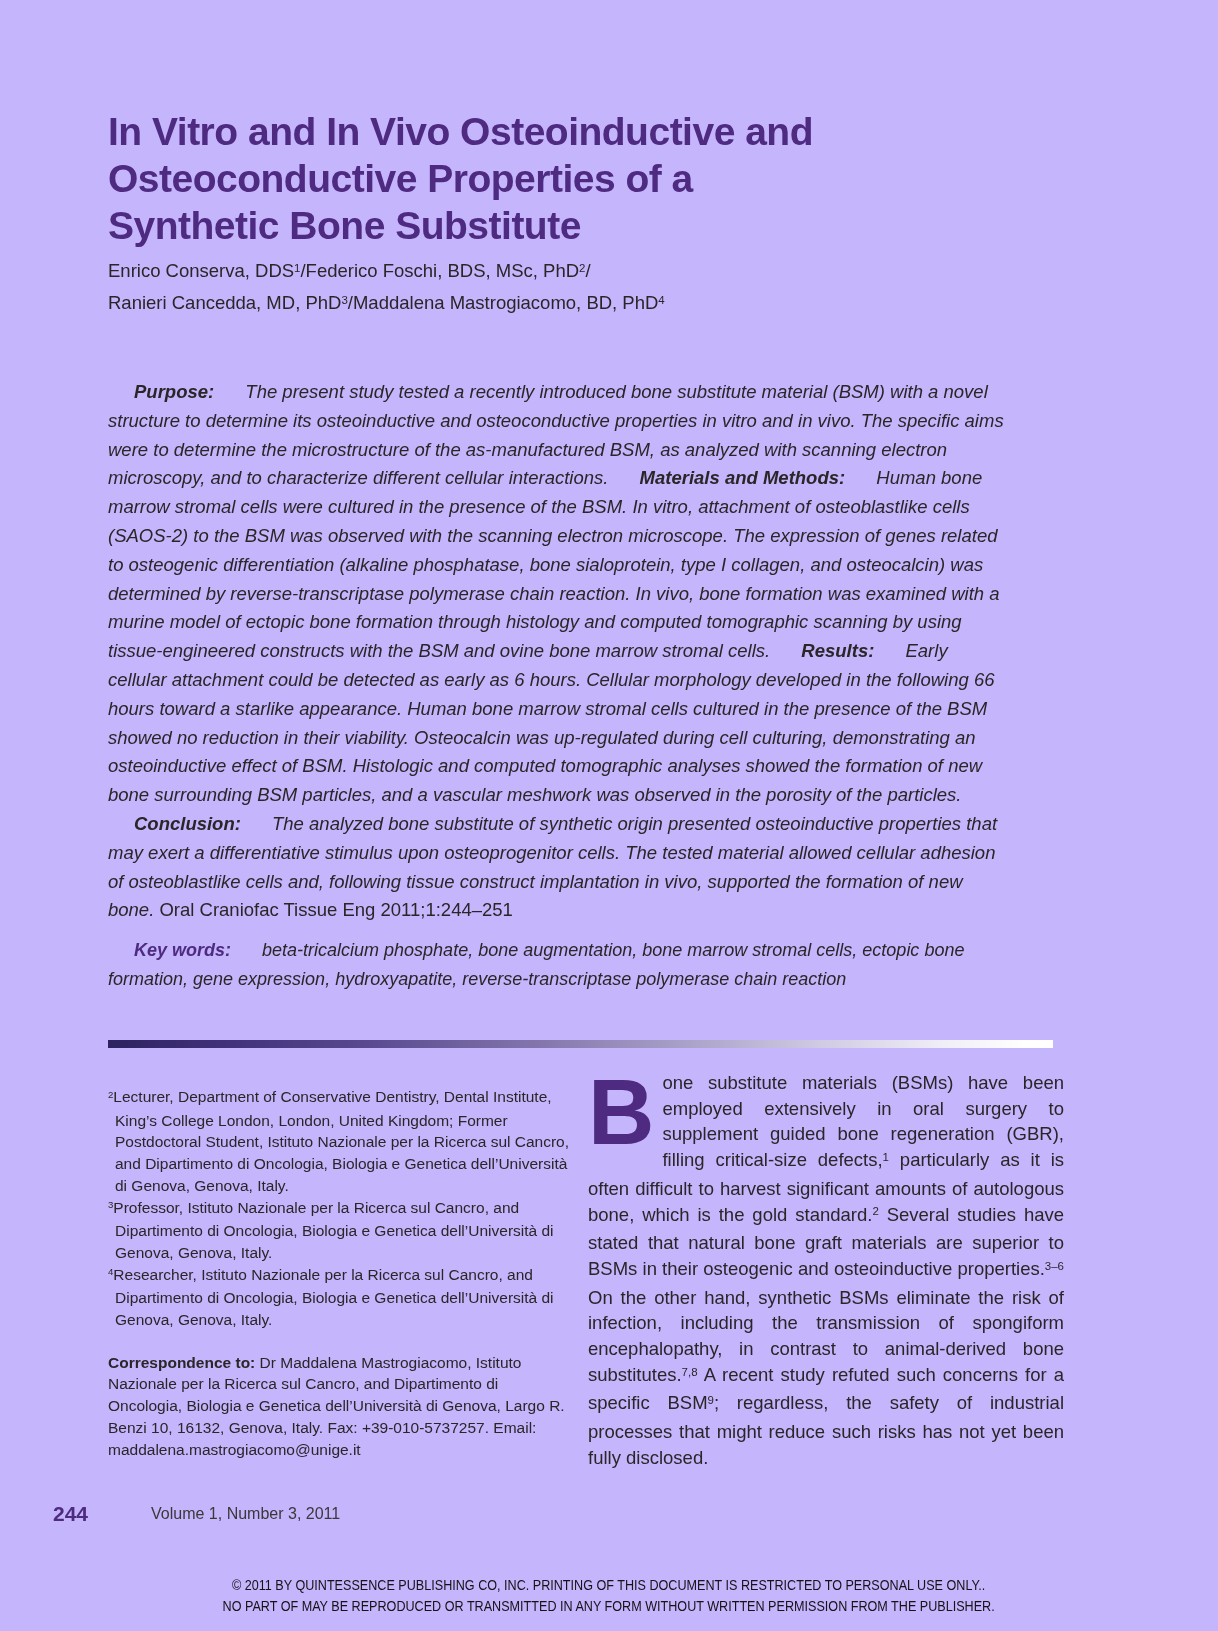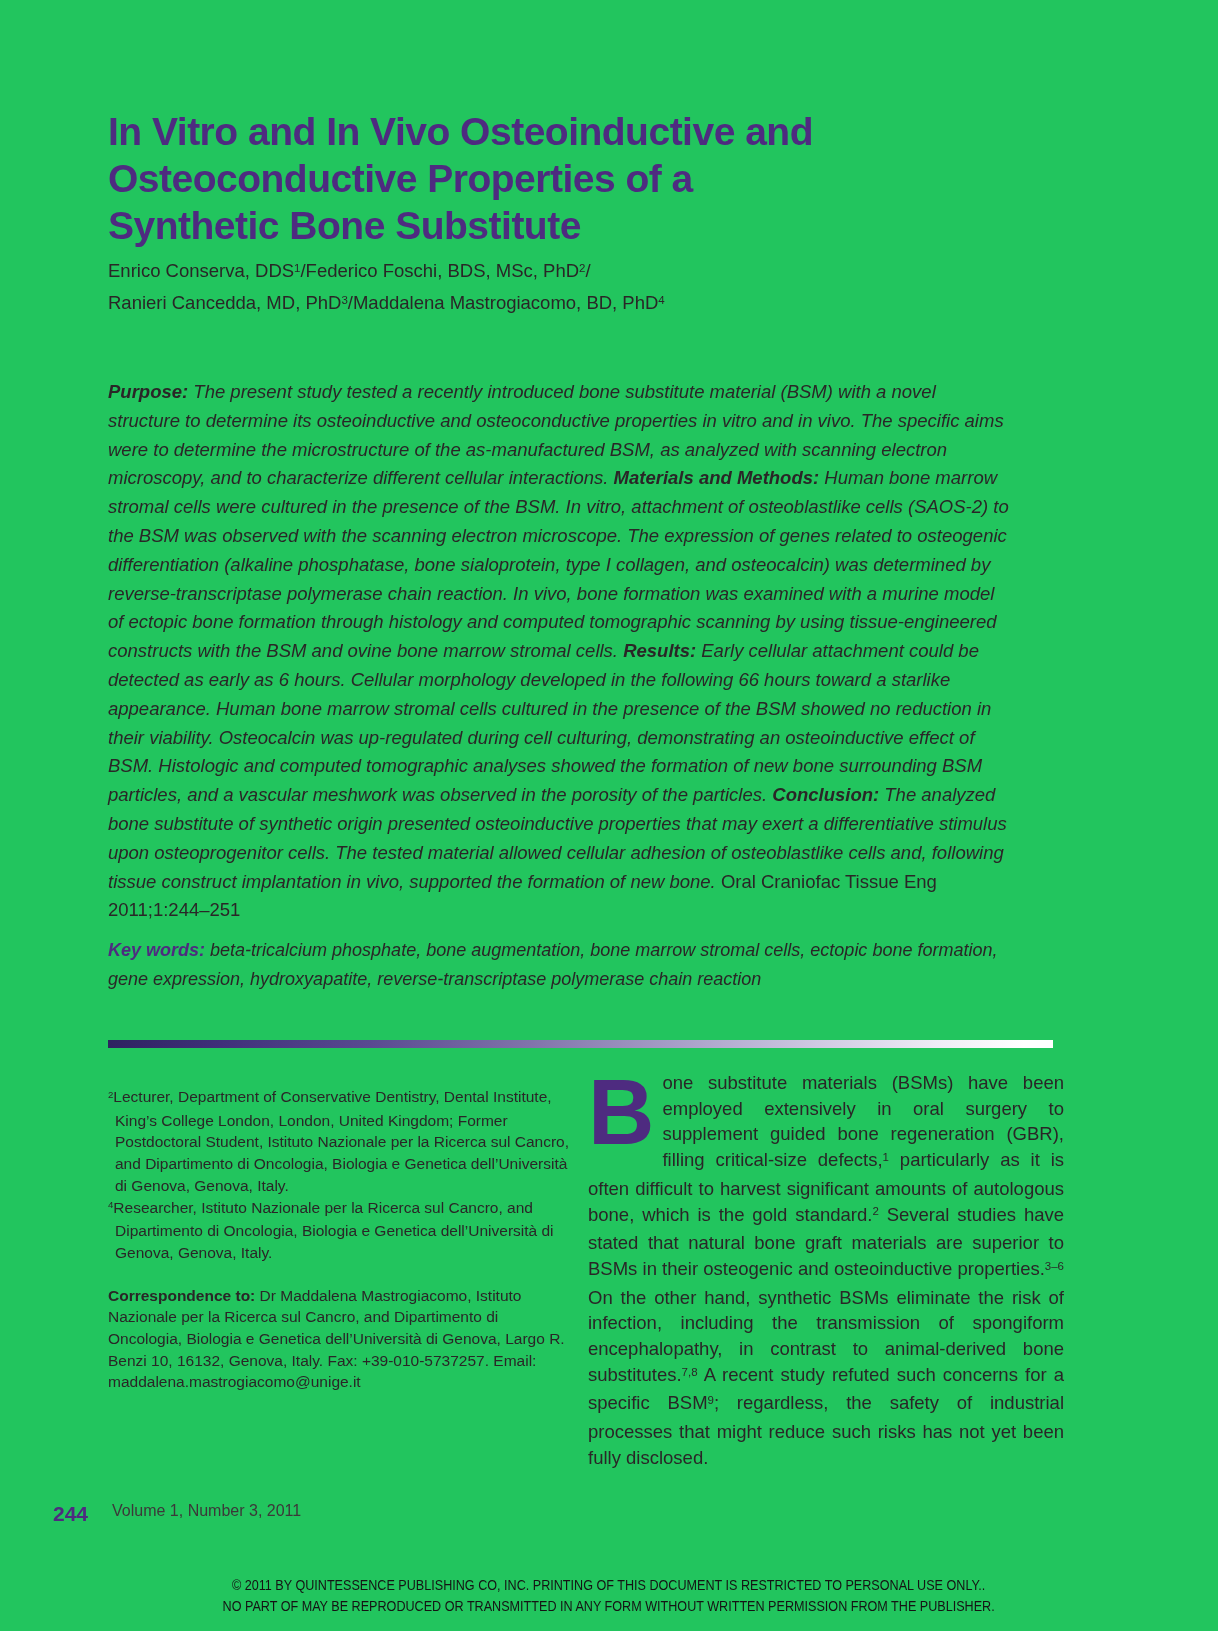--- a/index.html
+++ b/index.html
@@ -1,26 +1,26 @@
 <!DOCTYPE html>
 <html lang="en" style="--accent-purple: #4e2b80; --text-color: #2a2627; --rule-gradient-start: #2e2260; --rule-gradient-mid: #8274ab; --rule-gradient-end: #ffffff;"><head>
 <meta charset="utf-8">
 <style>
   html, body { margin: 0; padding: 0; background: #ffffff; }
   .page {
     position: relative;
     width: 1218px;
     height: 1631px;
-    background: #22c55e;
+    background: #c4b5fd;
     font-family: "Liberation Sans", sans-serif;
     color: var(--text-color, #2a2627);
     overflow: hidden;
   }
   .b   { font-weight: bold; }
-  .i   { font-style: italic; }
+  .i   { font-style: italic; margin-left: 26px; }
   .sup { font-size: 62%; position: relative; top: -0.45em; }
   .accent { color: var(--accent-purple, #4e2b80); }
 
   .title-block {
     position: absolute; left: 108px; top: 108px; width: 910px;
     color: var(--accent-purple, #4e2b80);
     font-size: 39px; line-height: 47px; font-weight: bold; letter-spacing: -0.5px;
   }
   .authors-block {
     position: absolute; left: 108px; top: 256px; width: 910px;
@@ -57,21 +57,21 @@
   .drop-cap {
     float: left;
     color: var(--accent-purple, #4e2b80);
     font-size: 92px; line-height: 72px;
     font-weight: bold;
     padding: 6px 8px 0 0;
   }
   .para-indent { text-indent: 1.6em; }
   .footer-block {
     position: absolute; left: 53px; top: 1502px; width: 600px;
-    display: flex; align-items: flex-start;
+    display: flex; align-items: center; gap: 39px;
   }
   .page-number {
     color: var(--accent-purple, #4e2b80);
     font-weight: bold; font-size: 21px;
   }
   .issue-info {
     margin-left: 24px; font-size: 16px; color: #3c3839;
   }
   .copyright-block {
     position: absolute; left: 0; top: 1574px; width: 1218px;
@@ -97,20 +97,21 @@
   </div>
 
   <div class="abstract-block"><span class="b i">Purpose: </span><span class="i">The present study tested a recently introduced bone substitute material (BSM) with a novel structure to determine its osteoinductive and osteoconductive properties in vitro and in vivo. The specific aims were to determine the microstructure of the as-manufactured BSM, as analyzed with scanning electron microscopy, and to characterize different cellular interactions. </span><span class="b i">Materials and Methods: </span><span class="i">Human bone marrow stromal cells were cultured in the presence of the BSM. In vitro, attachment of osteoblastlike cells (SAOS-2) to the BSM was observed with the scanning electron microscope. The expression of genes related to osteogenic differentiation (alkaline phosphatase, bone sialoprotein, type I collagen, and osteocalcin) was determined by reverse-transcriptase polymerase chain reaction. In vivo, bone formation was examined with a murine model of ectopic bone formation through histology and computed tomographic scanning by using tissue-engineered constructs with the BSM and ovine bone marrow stromal cells. </span><span class="b i">Results: </span><span class="i">Early cellular attachment could be detected as early as 6 hours. Cellular morphology developed in the following 66 hours toward a starlike appearance. Human bone marrow stromal cells cultured in the presence of the BSM showed no reduction in their viability. Osteocalcin was up-regulated during cell culturing, demonstrating an osteoinductive effect of BSM. Histologic and computed tomographic analyses showed the formation of new bone surrounding BSM particles, and a vascular meshwork was observed in the porosity of the particles. </span><span class="b i">Conclusion: </span><span class="i">The analyzed bone substitute of synthetic origin presented osteoinductive properties that may exert a differentiative stimulus upon osteoprogenitor cells. The tested material allowed cellular adhesion of osteoblastlike cells and, following tissue construct implantation in vivo, supported the formation of new bone. </span><span class="roman">Oral Craniofac Tissue Eng 2011;1:244–251</span></div>
 
   <div class="keywords-block"><span class="b i accent">Key words: </span><span class="i">beta-tricalcium phosphate, bone augmentation, bone marrow stromal cells, ectopic bone formation, gene expression, hydroxyapatite, reverse-transcriptase polymerase chain reaction</span></div>
 
   <div class="rule-gradient"></div>
 
   <div class="left-col">
     <div class="footnote"><span class="sup">2</span><span>Lecturer, Department of Conservative Dentistry, Dental Institute, King’s College London, London, United Kingdom; Former Postdoctoral Student, Istituto Nazionale per la Ricerca sul Cancro, and Dipartimento di Oncologia, Biologia e Genetica dell’Università di Genova, Genova, Italy.</span></div>
+    <div class="footnote"><span class="sup">3</span><span>Professor, Istituto Nazionale per la Ricerca sul Cancro, and Dipartimento di Oncologia, Biologia e Genetica dell’Università di Genova, Genova, Italy.</span></div>
     <div class="footnote"><span class="sup">4</span><span>Researcher, Istituto Nazionale per la Ricerca sul Cancro, and Dipartimento di Oncologia, Biologia e Genetica dell’Università di Genova, Genova, Italy.</span></div>
     <div class="correspondence"><span class="b">Correspondence to: </span><span>Dr Maddalena Mastrogiacomo, Istituto Nazionale per la Ricerca sul Cancro, and Dipartimento di Oncologia, Biologia e Genetica dell’Università di Genova, Largo R. Benzi 10, 16132, Genova, Italy. Fax: +39-010-5737257. Email: maddalena.mastrogiacomo@unige.it</span></div>
   </div>
 
   <div class="right-col">
     <p>
       <span class="drop-cap">B</span><span><span>one substitute materials (BSMs) have been employed extensively in oral surgery to supplement guided bone regeneration (GBR), filling critical-size defects,</span><span class="sup">1</span><span> particularly as it is often difficult to harvest significant amounts of autologous bone, which is the gold standard.</span><span class="sup">2</span><span> Several studies have stated that natural bone graft materials are superior to BSMs in their osteogenic and osteoinductive properties.</span><span class="sup">3–6</span><span> On the other hand, synthetic BSMs eliminate the risk of infection, including the transmission of spongiform encephalopathy, in contrast to animal-derived bone substitutes.</span><span class="sup">7,8</span><span> A recent study refuted such concerns for a specific BSM</span><span class="sup">9</span><span>; regardless, the safety of industrial processes that might reduce such risks has not yet been fully disclosed.</span></span>
     </p>
   </div>
 

